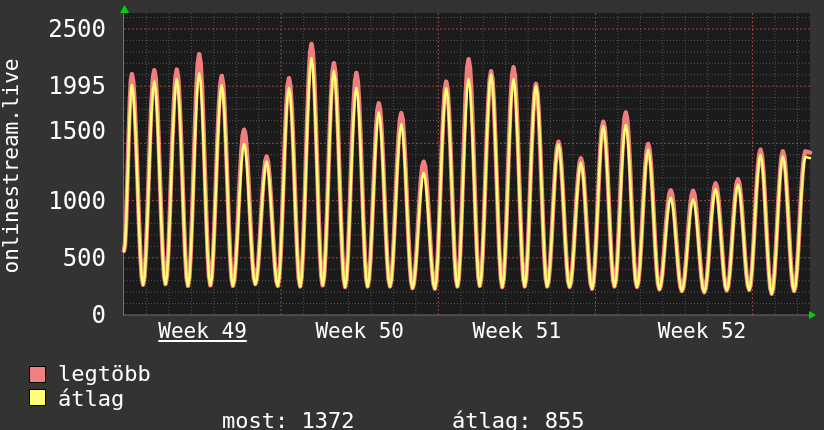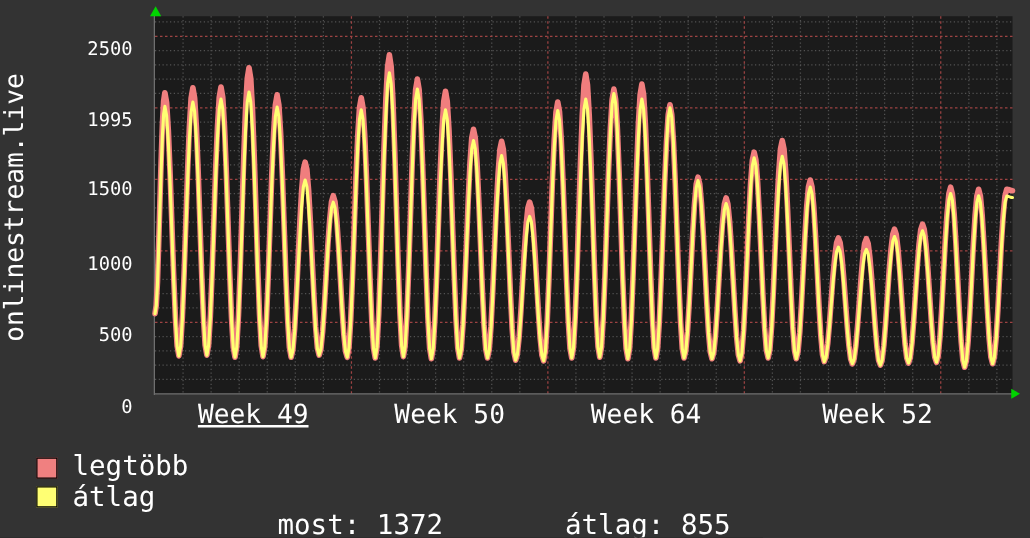--- a/index.html
+++ b/index.html
@@ -1,21 +1,21 @@
 <!DOCTYPE html>
 <html><head>
 <meta charset="utf-8">
 <style>
   html,body{margin:0;padding:0;background:#333333;}
   .screen{position:relative;width:824px;height:430px;background:#333333;
           font-family:"DejaVu Sans Mono","Liberation Mono",monospace;color:#ffffff;overflow:hidden;}
   .screen svg{position:absolute;left:0;top:0;}
   .axis-title{position:absolute;left:11px;top:166px;transform:translate(-50%,-50%) rotate(-90deg);
               font-size:21px;white-space:nowrap;}
-  .ytick{position:absolute;left:26px;width:80px;text-align:right;font-size:15px;line-height:22px;margin-top:10px;}
+  .ytick{position:absolute;left:26px;width:80px;text-align:right;font-size:24px;line-height:22px;}
   .xtick{position:absolute;top:320px;font-size:21px;line-height:22px;transform:translateX(-50%);white-space:nowrap;}
   .swatch{position:absolute;left:29px;width:15px;height:15px;border:1px solid #000;}
   .legend-label{position:absolute;left:58px;font-size:22px;line-height:22px;white-space:nowrap;}
   .stat{position:absolute;top:394px;font-size:22px;line-height:22px;white-space:nowrap;margin-top:16px;}
 </style>
 </head>
 <body>
 
 <div class="screen" style="background: rgb(51, 51, 51);">
   <svg id="chart-svg" width="824" height="430">
@@ -82,28 +82,28 @@
       <polygon points="809,311 809,319 816,315" fill="#00d400"></polygon>
       <polyline points="124.0,250.9 125.0,244.2 126.0,225.1 126.9,196.4 127.9,162.6 128.9,128.7 129.9,100.1 130.9,80.9 131.9,74.2 133.3,82.2 134.7,105.0 136.1,139.2 137.5,179.4 138.9,219.7 140.3,253.9 141.7,276.7 143.1,284.7 144.5,276.5 145.9,253.3 147.3,218.5 148.7,177.4 150.1,136.4 151.5,101.6 152.9,78.3 154.3,70.2 155.7,78.3 157.1,101.5 158.5,136.2 159.9,177.1 161.3,218.1 162.7,252.8 164.1,276.0 165.5,284.1 166.9,275.9 168.3,252.7 169.7,217.9 171.1,176.9 172.5,135.8 174.0,101.0 175.4,77.8 176.8,69.6 178.2,77.8 179.6,101.3 181.0,136.3 182.4,177.7 183.8,219.1 185.2,254.2 186.6,277.6 188.0,285.8 189.4,277.0 190.8,251.9 192.2,214.3 193.6,170.0 195.0,125.7 196.4,88.1 197.8,63.0 199.2,54.2 200.6,63.0 202.0,88.0 203.4,125.5 204.8,169.7 206.2,213.9 207.6,251.4 209.0,276.5 210.4,285.3 211.8,277.3 213.2,254.6 214.6,220.6 216.0,180.6 217.4,140.5 218.9,106.6 220.3,83.9 221.7,75.9 223.1,83.9 224.5,106.6 225.9,140.7 227.3,180.9 228.7,221.0 230.1,255.1 231.5,277.8 232.9,285.8 234.3,279.9 235.7,263.0 237.1,237.6 238.5,207.8 239.9,177.9 241.3,152.5 242.7,135.6 244.1,129.7 245.5,135.6 246.9,152.3 248.3,177.3 249.7,206.9 251.1,236.4 252.5,261.5 253.9,278.2 255.3,284.1 256.7,279.3 258.1,265.4 259.5,244.7 260.9,220.3 262.3,195.9 263.8,175.2 265.2,161.4 266.6,156.6 268.0,161.5 269.4,175.5 270.8,196.5 272.2,221.2 273.6,245.9 275.0,266.9 276.4,280.9 277.8,285.8 279.2,277.9 280.6,255.4 282.0,221.7 283.4,182.0 284.8,142.3 286.2,108.6 287.6,86.1 289.0,78.2 290.4,86.1 291.8,108.7 293.2,142.5 294.6,182.3 296.0,222.1 297.4,255.9 298.8,278.5 300.2,286.4 301.6,277.2 303.0,250.9 304.4,211.5 305.8,165.1 307.2,118.7 308.7,79.4 310.1,53.1 311.5,43.9 312.9,53.1 314.3,79.2 315.7,118.4 317.1,164.6 318.5,210.8 319.9,249.9 321.3,276.1 322.7,285.3 324.1,276.8 325.5,252.8 326.9,216.8 328.3,174.3 329.7,131.8 331.1,95.8 332.5,71.8 333.9,63.3 335.3,71.8 336.7,96.1 338.1,132.4 339.5,175.1 340.9,217.9 342.3,254.2 343.7,278.5 345.1,287.0 346.5,278.8 347.9,255.6 349.3,220.9 350.7,180.0 352.1,139.1 353.6,104.4 355.0,81.2 356.4,73.0 357.8,81.2 359.2,104.3 360.6,138.9 362.0,179.7 363.4,220.5 364.8,255.2 366.2,278.3 367.6,286.4 369.0,279.4 370.4,259.6 371.8,229.9 373.2,194.9 374.6,159.9 376.0,130.2 377.4,110.3 378.8,103.4 380.2,110.3 381.6,130.2 383.0,159.9 384.4,194.9 385.8,229.9 387.2,259.6 388.6,279.4 390.0,286.4 391.4,279.8 392.8,261.0 394.2,232.9 395.6,199.7 397.0,166.6 398.5,138.5 399.9,119.7 401.3,113.1 402.7,119.7 404.1,138.7 405.5,167.1 406.9,200.6 408.3,234.1 409.7,262.5 411.1,281.5 412.5,288.1 413.9,283.3 415.3,269.6 416.7,249.1 418.1,224.9 419.5,200.7 420.9,180.2 422.3,166.5 423.7,161.7 425.1,166.5 426.5,180.3 427.9,200.9 429.3,225.2 430.7,249.5 432.1,270.1 433.5,283.9 434.9,288.7 436.3,280.8 437.7,258.4 439.1,224.8 440.5,185.2 441.9,145.5 443.4,111.9 444.8,89.5 446.2,81.6 447.6,89.4 449.0,111.6 450.4,144.8 451.8,184.0 453.2,223.2 454.6,256.4 456.0,278.6 457.4,286.4 458.8,277.8 460.2,253.1 461.6,216.3 463.0,172.9 464.4,129.4 465.8,92.6 467.2,68.0 468.6,59.3 470.0,67.9 471.4,92.5 472.8,129.2 474.2,172.6 475.6,215.9 477.0,252.7 478.4,277.2 479.8,285.8 481.2,277.7 482.6,254.4 484.0,219.6 485.4,178.6 486.8,137.5 488.3,102.7 489.7,79.5 491.1,71.3 492.5,79.5 493.9,102.9 495.3,137.9 496.7,179.2 498.1,220.4 499.5,255.4 500.9,278.8 502.3,287.0 503.7,278.6 505.1,254.8 506.5,219.2 507.9,177.1 509.3,135.1 510.7,99.5 512.1,75.7 513.5,67.3 514.9,75.7 516.3,99.4 517.7,134.9 519.1,176.9 520.5,218.8 521.9,254.3 523.3,278.1 524.7,286.4 526.1,278.7 527.5,256.7 528.9,223.9 530.3,185.2 531.7,146.4 533.2,113.6 534.6,91.6 536.0,83.9 537.4,91.6 538.8,113.6 540.2,146.4 541.6,185.2 543.0,223.9 544.4,256.7 545.8,278.7 547.2,286.4 548.6,280.9 550.0,265.2 551.4,241.7 552.8,214.0 554.2,186.4 555.6,162.9 557.0,147.2 558.4,141.7 559.8,147.2 561.2,163.0 562.6,186.5 564.0,214.3 565.4,242.1 566.8,265.7 568.2,281.4 569.6,287.0 571.0,282.1 572.4,268.1 573.8,247.2 575.2,222.6 576.6,198.0 578.1,177.1 579.5,163.2 580.9,158.3 582.3,163.2 583.7,177.4 585.1,198.5 586.5,223.5 587.9,248.4 589.3,269.6 590.7,283.7 592.1,288.7 593.5,282.3 594.9,264.2 596.3,237.1 597.7,205.2 599.1,173.2 600.5,146.1 601.9,128.0 603.3,121.7 604.7,127.9 606.1,145.8 607.5,172.5 608.9,204.0 610.3,235.6 611.7,262.3 613.1,280.1 614.5,286.4 615.9,279.8 617.3,260.9 618.7,232.7 620.1,199.5 621.5,166.2 623.0,138.0 624.4,119.1 625.8,112.5 627.2,119.2 628.6,138.1 630.0,166.4 631.4,199.7 632.8,233.1 634.2,261.4 635.6,280.3 637.0,287.0 638.4,281.5 639.8,266.0 641.2,242.8 642.6,215.5 644.0,188.1 645.4,164.9 646.8,149.4 648.2,144.0 649.6,149.5 651.0,165.2 652.4,188.8 653.8,216.6 655.2,244.4 656.6,268.0 658.0,283.7 659.4,289.3 660.8,285.5 662.2,274.8 663.6,258.7 665.0,239.8 666.4,220.8 667.9,204.8 669.3,194.1 670.7,190.3 672.1,194.1 673.5,205.0 674.9,221.4 676.3,240.6 677.7,259.9 679.1,276.2 680.5,287.1 681.9,291.0 683.3,287.2 684.7,276.3 686.1,260.1 687.5,240.9 688.9,221.8 690.3,205.5 691.7,194.7 693.1,190.9 694.5,194.7 695.9,205.7 697.3,222.1 698.7,241.5 700.1,260.9 701.5,277.3 702.9,288.3 704.3,292.1 705.7,288.0 707.1,276.2 708.5,258.6 709.9,237.8 711.3,217.0 712.8,199.4 714.2,187.6 715.6,183.4 717.0,187.5 718.4,199.1 719.8,216.5 721.2,236.9 722.6,257.4 724.0,274.7 725.4,286.3 726.8,290.4 728.2,286.2 729.6,274.2 731.0,256.2 732.4,234.9 733.8,213.7 735.2,195.7 736.6,183.7 738.0,179.4 739.4,183.6 740.8,195.6 742.2,213.5 743.6,234.6 745.0,255.8 746.4,273.7 747.8,285.6 749.2,289.8 750.6,284.5 752.0,269.3 753.4,246.6 754.8,219.8 756.2,192.9 757.7,170.2 759.1,155.0 760.5,149.7 761.9,155.2 763.3,170.8 764.7,194.2 766.1,221.8 767.5,249.3 768.9,272.7 770.3,288.3 771.7,293.8 773.1,288.4 774.5,273.0 775.9,249.9 777.3,222.6 778.7,195.4 780.1,172.3 781.5,156.8 782.9,151.4 784.3,156.7 785.7,171.8 787.1,194.5 788.5,221.2 789.9,247.9 791.3,270.5 792.7,285.7 794.1,291.0 795.5,285.7 796.9,270.5 798.3,247.9 799.7,221.2 801.1,194.5 802.6,171.8 804.0,156.7 805.4,151.4 805.9,151.5 806.5,151.6 807.1,151.8 807.7,152.0 808.3,152.2 808.8,152.4 809.4,152.5 810.0,152.6" fill="none" stroke="#f07e7e" stroke-width="4.5" stroke-linejoin="round" stroke-linecap="round"></polyline>
       <polyline points="124.0,250.9 125.0,244.6 126.0,226.6 126.9,199.7 127.9,168.0 128.9,136.3 129.9,109.3 130.9,91.4 131.9,85.1 133.3,92.7 134.7,114.3 136.1,146.7 137.5,184.9 138.9,223.1 140.3,255.4 141.7,277.1 143.1,284.7 144.5,277.0 145.9,254.9 147.3,222.0 148.7,183.2 150.1,144.3 151.5,111.4 152.9,89.4 154.3,81.6 155.7,89.3 157.1,111.3 158.5,144.1 159.9,182.9 161.3,221.6 162.7,254.5 164.1,276.4 165.5,284.1 166.9,276.3 168.3,254.1 169.7,220.9 171.1,181.7 172.5,142.5 174.0,109.3 175.4,87.1 176.8,79.3 178.2,87.2 179.6,109.6 181.0,143.1 182.4,182.6 183.8,222.1 185.2,255.6 186.6,278.0 188.0,285.8 189.4,277.8 190.8,254.8 192.2,220.3 193.6,179.7 195.0,139.1 196.4,104.7 197.8,81.7 199.2,73.6 200.6,81.7 202.0,104.6 203.4,138.9 204.8,179.4 206.2,219.9 207.6,254.3 209.0,277.2 210.4,285.3 211.8,277.7 213.2,256.0 214.6,223.6 216.0,185.4 217.4,147.2 218.9,114.9 220.3,93.2 221.7,85.6 223.1,93.2 224.5,114.9 225.9,147.4 227.3,185.7 228.7,224.0 230.1,256.5 231.5,278.2 232.9,285.8 234.3,280.4 235.7,265.1 237.1,242.0 238.5,214.9 239.9,187.8 241.3,164.7 242.7,149.4 244.1,144.0 245.5,149.3 246.9,164.5 248.3,187.2 249.7,214.0 251.1,240.9 252.5,263.6 253.9,278.8 255.3,284.1 256.7,279.5 258.1,266.2 259.5,246.3 260.9,222.9 262.3,199.5 263.8,179.6 265.2,166.4 266.6,161.7 268.0,166.4 269.4,179.9 270.8,200.0 272.2,223.8 273.6,247.5 275.0,267.7 276.4,281.1 277.8,285.8 279.2,278.3 280.6,256.8 282.0,224.7 283.4,186.9 284.8,149.0 286.2,116.9 287.6,95.4 289.0,87.9 290.4,95.5 291.8,117.0 293.2,149.2 294.6,187.2 296.0,225.1 297.4,257.3 298.8,278.8 300.2,286.4 301.6,277.7 303.0,253.0 304.4,216.0 305.8,172.3 307.2,128.6 308.7,91.6 310.1,66.9 311.5,58.2 312.9,66.8 314.3,91.4 315.7,128.3 317.1,171.7 318.5,215.2 319.9,252.0 321.3,276.6 322.7,285.3 324.1,277.1 325.5,253.9 326.9,219.2 328.3,178.3 329.7,137.4 331.1,102.7 332.5,79.5 333.9,71.3 335.3,79.5 336.7,102.9 338.1,137.9 339.5,179.2 340.9,220.4 342.3,255.4 343.7,278.8 345.1,287.0 346.5,279.4 347.9,257.8 349.3,225.5 350.7,187.4 352.1,149.4 353.6,117.1 355.0,95.5 356.4,87.9 357.8,95.5 359.2,117.0 360.6,149.2 362.0,187.2 363.4,225.1 364.8,257.3 366.2,278.8 367.6,286.4 369.0,279.8 370.4,260.9 371.8,232.7 373.2,199.5 374.6,166.2 376.0,138.0 377.4,119.1 378.8,112.5 380.2,119.1 381.6,138.0 383.0,166.2 384.4,199.5 385.8,232.7 387.2,260.9 388.6,279.8 390.0,286.4 391.4,280.2 392.8,262.7 394.2,236.4 395.6,205.5 397.0,174.5 398.5,148.2 399.9,130.7 401.3,124.5 402.7,130.8 404.1,148.5 405.5,175.0 406.9,206.3 408.3,237.6 409.7,264.2 411.1,281.9 412.5,288.1 413.9,283.7 415.3,271.3 416.7,252.6 418.1,230.6 419.5,208.6 420.9,190.0 422.3,177.5 423.7,173.1 425.1,177.5 426.5,190.1 427.9,208.8 429.3,230.9 430.7,253.0 432.1,271.8 433.5,284.3 434.9,288.7 436.3,281.1 437.7,259.4 439.1,226.9 440.5,188.6 441.9,150.3 443.4,117.8 444.8,96.1 446.2,88.5 447.6,96.0 449.0,117.5 450.4,149.6 451.8,187.4 453.2,225.3 454.6,257.4 456.0,278.9 457.4,286.4 458.8,278.5 460.2,256.1 461.6,222.5 463.0,182.9 464.4,143.2 465.8,109.7 467.2,87.2 468.6,79.3 470.0,87.2 471.4,109.6 472.8,143.1 474.2,182.6 475.6,222.1 477.0,255.6 478.4,278.0 479.8,285.8 481.2,277.8 482.6,254.9 484.0,220.7 485.4,180.3 486.8,139.9 488.3,105.7 489.7,82.8 491.1,74.8 492.5,82.8 493.9,105.8 495.3,140.3 496.7,180.9 498.1,221.5 499.5,255.9 500.9,278.9 502.3,287.0 503.7,279.1 505.1,256.6 506.5,222.9 507.9,183.2 509.3,143.4 510.7,109.7 512.1,87.2 513.5,79.3 514.9,87.2 516.3,109.7 517.7,143.2 519.1,182.9 520.5,222.5 521.9,256.1 523.3,278.5 524.7,286.4 526.1,278.8 527.5,257.1 528.9,224.6 530.3,186.3 531.7,148.0 533.2,115.5 534.6,93.8 536.0,86.2 537.4,93.8 538.8,115.5 540.2,148.0 541.6,186.3 543.0,224.6 544.4,257.1 545.8,278.8 547.2,286.4 548.6,281.0 550.0,265.6 551.4,242.6 552.8,215.5 554.2,188.3 555.6,165.3 557.0,149.9 558.4,144.5 559.8,150.0 561.2,165.4 562.6,188.5 564.0,215.8 565.4,243.0 566.8,266.1 568.2,281.6 569.6,287.0 571.0,282.2 572.4,268.8 573.8,248.7 575.2,224.9 576.6,201.2 578.1,181.0 579.5,167.6 580.9,162.8 582.3,167.6 583.7,181.3 585.1,201.7 586.5,225.8 587.9,249.8 589.3,270.3 590.7,283.9 592.1,288.7 593.5,282.5 594.9,264.9 596.3,238.5 597.7,207.5 599.1,176.4 600.5,150.0 601.9,132.4 603.3,126.2 604.7,132.3 606.1,149.7 607.5,175.7 608.9,206.3 610.3,237.0 611.7,262.9 613.1,280.3 614.5,286.4 615.9,280.3 617.3,262.8 618.7,236.6 620.1,205.7 621.5,174.9 623.0,148.7 624.4,131.2 625.8,125.1 627.2,131.3 628.6,148.8 630.0,175.1 631.4,206.0 632.8,237.0 634.2,263.3 635.6,280.8 637.0,287.0 638.4,281.7 639.8,266.9 641.2,244.6 642.6,218.3 644.0,192.1 645.4,169.8 646.8,154.9 648.2,149.7 649.6,155.0 651.0,170.1 652.4,192.8 653.8,219.5 655.2,246.2 656.6,268.8 658.0,283.9 659.4,289.3 660.8,285.8 662.2,275.9 663.6,261.0 665.0,243.5 666.4,226.0 667.9,211.1 669.3,201.2 670.7,197.7 672.1,201.3 673.5,211.4 674.9,226.5 676.3,244.4 677.7,262.2 679.1,277.3 680.5,287.4 681.9,291.0 683.3,287.5 684.7,277.6 686.1,262.7 687.5,245.2 688.9,227.7 690.3,212.9 691.7,202.9 693.1,199.5 694.5,203.0 695.9,213.0 697.3,228.1 698.7,245.8 700.1,263.5 701.5,278.5 702.9,288.6 704.3,292.1 705.7,288.2 707.1,277.0 708.5,260.3 709.9,240.6 711.3,220.9 712.8,204.2 714.2,193.1 715.6,189.2 717.0,193.0 718.4,204.0 719.8,220.4 721.2,239.8 722.6,259.2 724.0,275.6 725.4,286.6 726.8,290.4 728.2,286.4 729.6,274.9 731.0,257.7 732.4,237.5 733.8,217.2 735.2,200.1 736.6,188.6 738.0,184.6 739.4,188.6 740.8,200.0 742.2,217.1 743.6,237.2 745.0,257.3 746.4,274.4 747.8,285.8 749.2,289.8 750.6,284.7 752.0,270.1 753.4,248.2 754.8,222.3 756.2,196.5 757.7,174.6 759.1,160.0 760.5,154.8 761.9,160.1 763.3,175.2 764.7,197.7 766.1,224.3 767.5,250.9 768.9,273.5 770.3,288.5 771.7,293.8 773.1,288.6 774.5,273.7 775.9,251.5 777.3,225.2 778.7,198.9 780.1,176.7 781.5,161.8 782.9,156.6 784.3,161.7 785.7,176.2 787.1,198.0 788.5,223.8 789.9,249.5 791.3,271.3 792.7,285.9 794.1,291.0 795.5,285.9 796.9,271.3 798.3,249.6 799.7,223.9 801.1,198.3 802.6,176.5 804.0,162.0 805.4,156.9 805.9,156.9 806.5,157.1 807.1,157.3 807.7,157.5 808.3,157.7 808.8,157.9 809.4,158.0 810.0,158.0" fill="none" stroke="#ffff73" stroke-width="2.5" stroke-linejoin="round" stroke-linecap="round"></polyline>
     </svg>
 
   <div class="axis-title">onlinestream.live</div>
   <div id="yticks">
       <div class="ytick" style="top: 304px;">0</div>
       <div class="ytick" style="top: 246.8px;">500</div>
       <div class="ytick" style="top: 189.6px;">1000</div>
-      <div class="ytick" style="top: 130px;">1500</div>
+      <div class="ytick" style="top: 120px;">1500</div>
       <div class="ytick" style="top: 75.2px;">1995</div>
       <div class="ytick" style="top: 18px;">2500</div>
     </div>
   <div id="xticks">
       <div class="xtick" style="left: 202.575px; text-decoration: underline;">Week 49</div>
       <div class="xtick" style="left: 359.725px;">Week 50</div>
-      <div class="xtick" style="left: 516.875px;">Week 64</div>
+      <div class="xtick" style="left: 516.875px;">Week 51</div>
       <div class="xtick" style="left: 702px;">Week 52</div>
     </div>
 
   <span class="swatch" id="swatch-0" style="top: 366px; background: rgb(240, 128, 128);"></span>
   <span class="legend-label" style="top:363px">legtöbb</span>
   <span class="swatch" id="swatch-1" style="top: 389px; background: rgb(255, 255, 115);"></span>
   <span class="legend-label" style="top:388px">átlag</span>
 
   <div class="stat" style="left:222px"><span>most:</span> <span>1372</span></div>
   <div class="stat" style="left:452px"><span>átlag:</span> <span>855</span></div>

